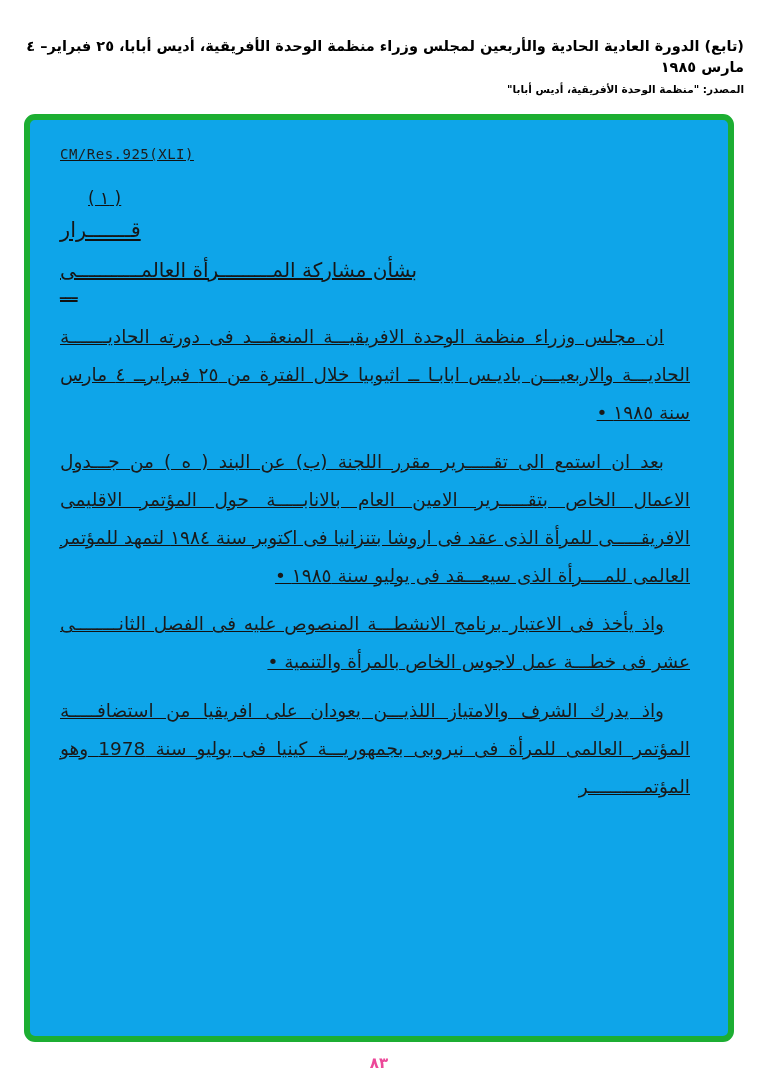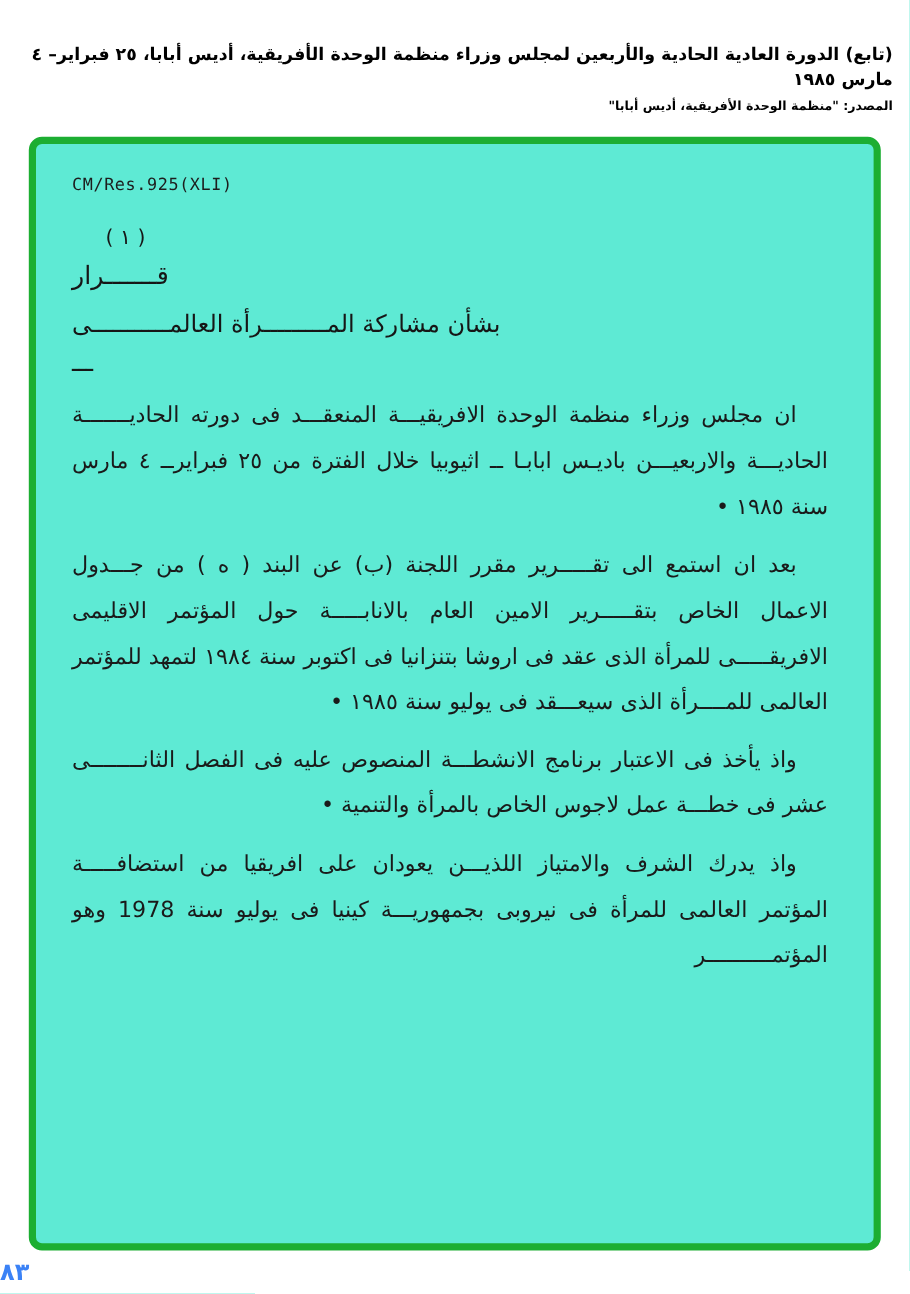--- a/index.html
+++ b/index.html
@@ -32,22 +32,23 @@
     margin-top:5px;
   }
   
   .doc-frame{
     position:absolute;
     left:24px; top:114px;
     width:710px; height:928px;
     box-sizing:border-box;
     border:6px solid #1cae32;
     border-radius:11px;
-    background:#5eead4;
+    background:#0ea5e9;
     padding:20px 38px 0 30px;
+    text-decoration:underline;
   }
   
   .doc-ref-block{
     font-family:"DejaVu Sans Mono", monospace;
     color:#1d1d1d;
     font-size:14px;
     letter-spacing:0.5px;
   }
   .doc-ref{margin-top:6px;}
   .doc-page{margin-top:11px;}
@@ -68,45 +69,44 @@
     font-size:21px;
     margin-top:10px;
   }
   .res-subtitle{
     font-size:20px;
     margin-top:16px;
     letter-spacing:0.3px;
   }
   .title-divider{
     font-size:20px;
-    margin-top:10px;
     line-height:1;
   }
   
   .doc-body{
     direction:rtl;
     margin-top:16px;
     color:#1a1a1a;
     font-size:18.5px;
     line-height:2.05;
     text-align:justify;
   }
   .doc-body p{
     margin:0 0 11px 0;
     text-indent:26px;
   }
   
   .page-number{
     position:absolute;
     left:0; right:0;
     bottom:6px;
-    text-align:left;
-    font-size:20px;
+    text-align:center;
+    font-size:15px;
     font-weight:bold;
-    color:#3b82f6;
+    color:#ec4899;
   }
 </style>
 </head>
 <body>
 
 <header class="src-header">
   <div class="src-line1">(تابع)  الدورة العادية الحادية والأربعين لمجلس وزراء منظمة الوحدة الأفريقية، أديس أبابا، ٢٥ فبراير– ٤ مارس ١٩٨٥</div>
   <div class="src-line2">المصدر:  "منظمة الوحدة الأفريقية، أديس أبابا"</div>
 </header>
 

